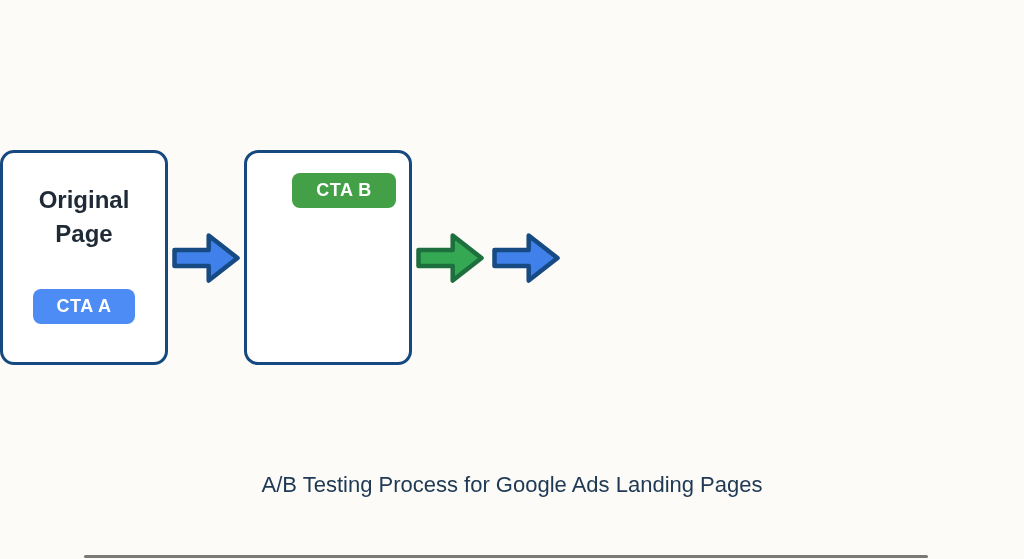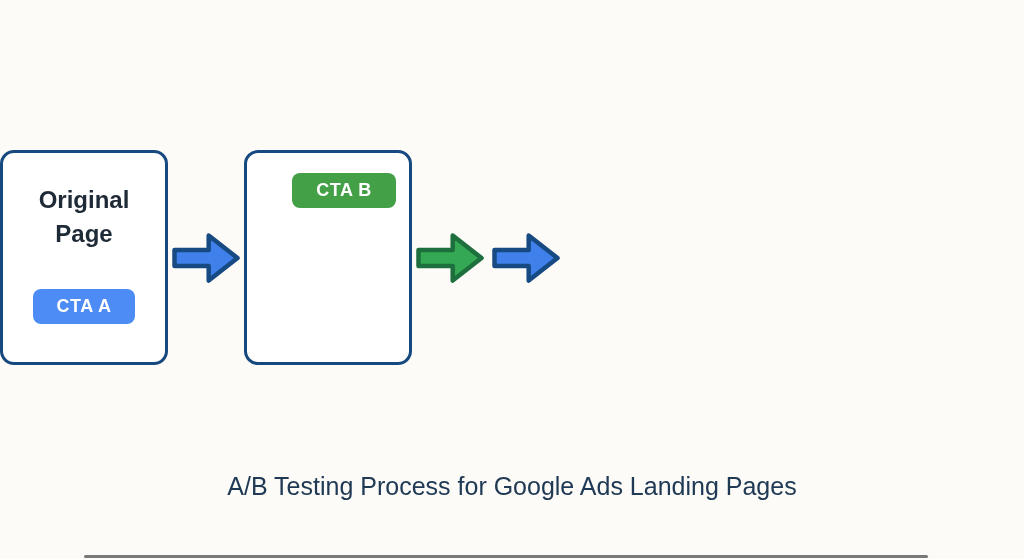--- a/index.html
+++ b/index.html
@@ -80,21 +80,21 @@
   .bar-green { width: 20px; height: 58px; background: #34a853; }
   .bar-blue  { width: 19px; height: 37px; background: #4285f4; }
   .baseline  { width: 66px; height: 5px; background: #1d3b63; border-radius: 2px; }
 
   .caption {
     position: absolute;
     top: 472px;
     left: 0;
     width: 100%;
     text-align: center;
-    font-size: 25px;
+    font-size: 22px;
     font-weight: 500;
     color: #203a55;
   }
 
   .bottom-line {
     position: absolute;
     bottom: 1px;
     left: 84px;
     right: 96px;
     height: 3px;

